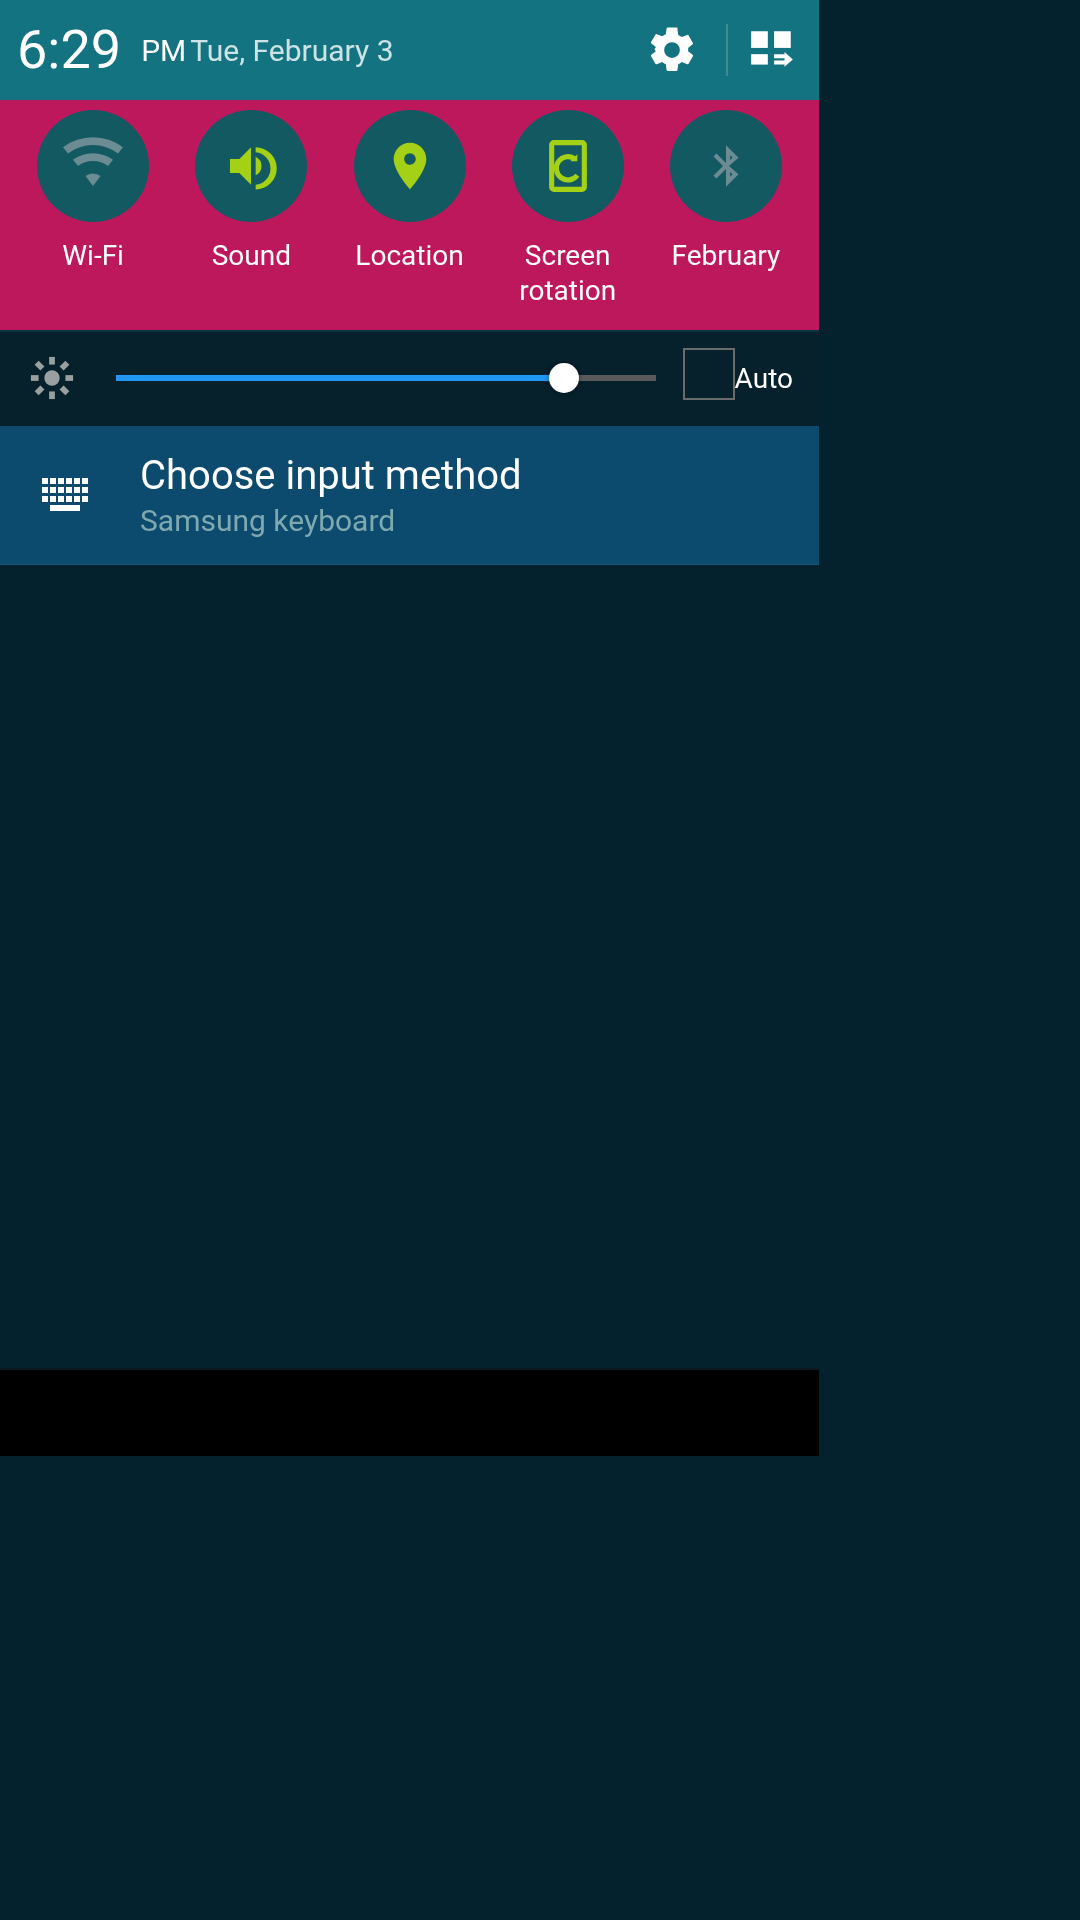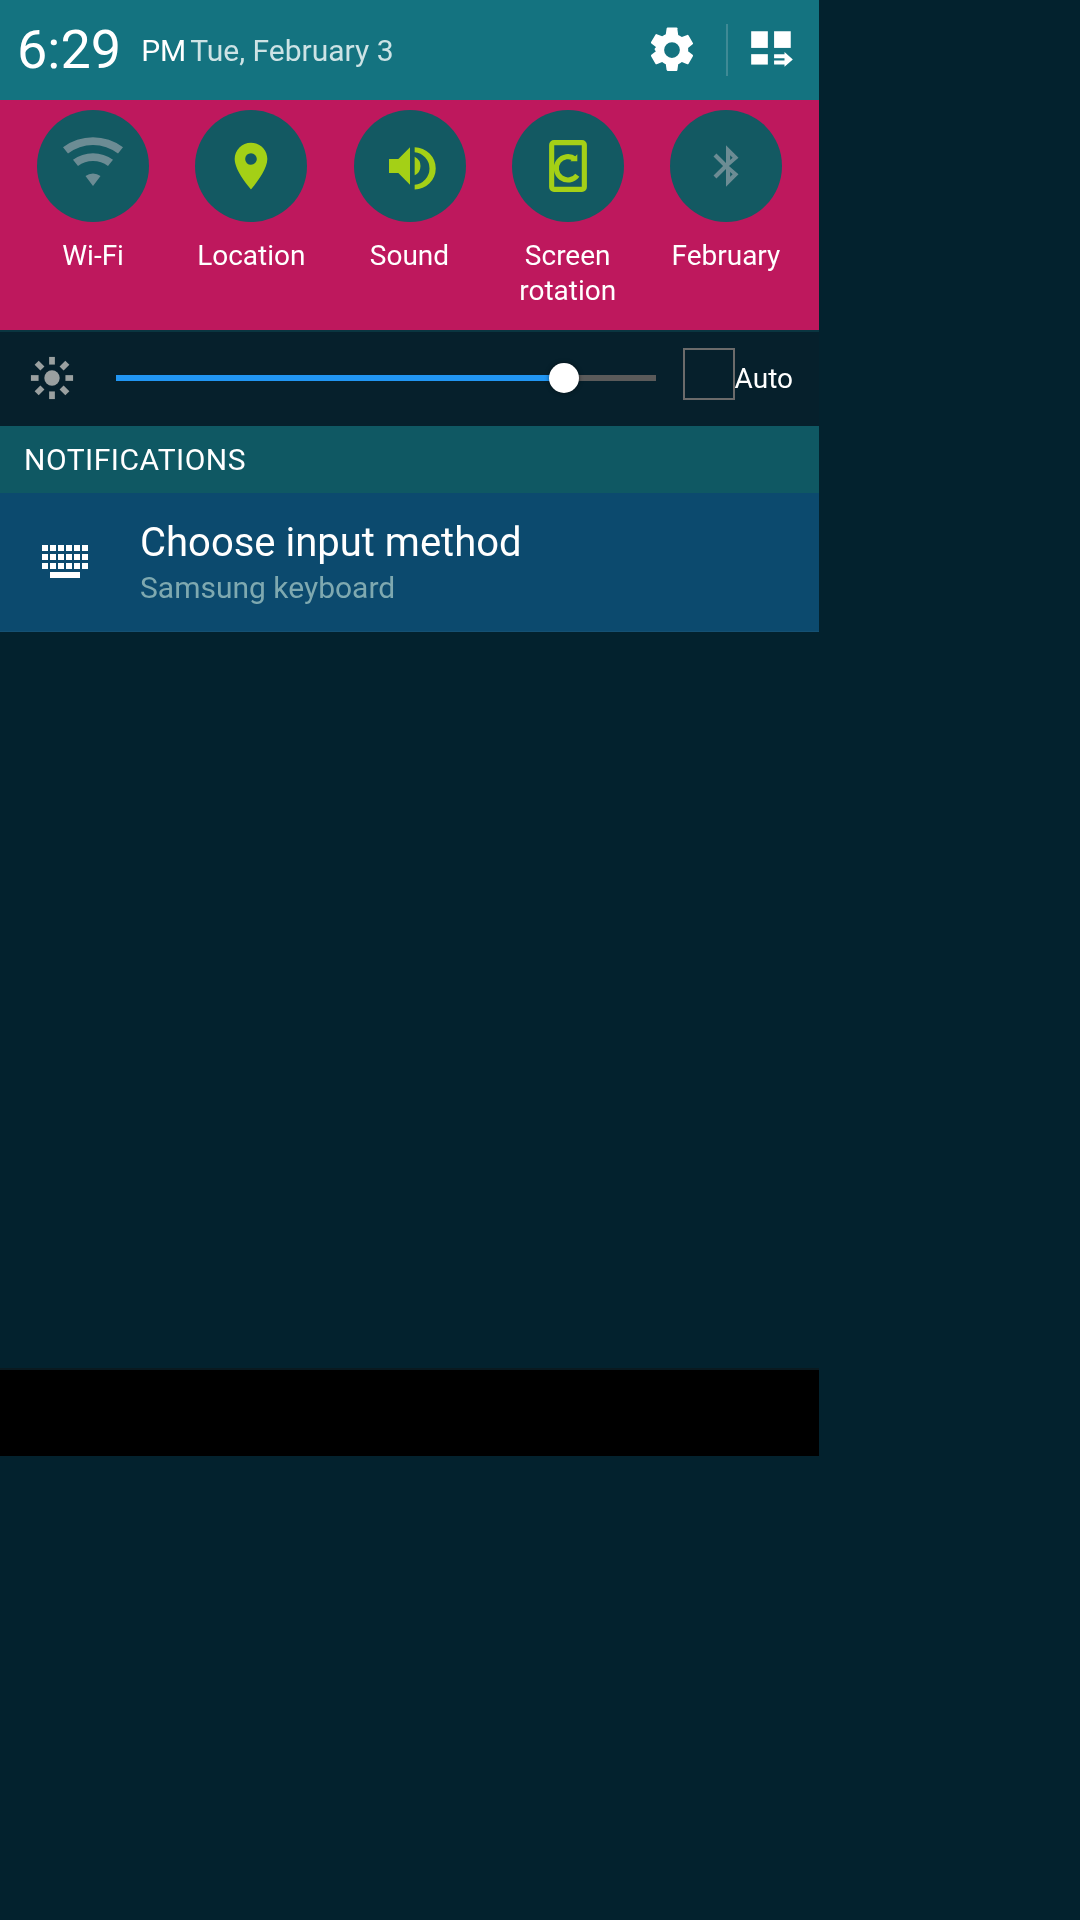--- a/index.html
+++ b/index.html
@@ -243,33 +243,33 @@
         <svg width="60" height="60" viewBox="0 0 24 24" fill="#6c8c94">
           <path d="M12 20l3-4a5 5 0 0 0-6 0l3 4zm-6-8a10 10 0 0 1 12 0l2-2.5a13.5 13.5 0 0 0-16 0L6 12zm-4-5a16.5 16.5 0 0 1 20 0l2-2.5a20 20 0 0 0-24 0L2 7z"></path>
         </svg>
       </div>
       <span class="toggle-label">Wi-Fi</span>
     </div>
 
     <div class="toggle">
       <div class="toggle-circle">
         <svg width="56" height="56" viewBox="0 0 24 24" fill="#a4d016">
+          <path d="M3 9v6h4l5 5V4L7 9H3zm13.5 3a4.5 4.5 0 0 0-2.5-4v8a4.5 4.5 0 0 0 2.5-4zm-2.5-8v2.06A7 7 0 0 1 14 20v2.06A9 9 0 0 0 14 4z"></path>
+        </svg>
+      </div>
+      <span class="toggle-label">Sound</span>
+    </div>
+
+    <div class="toggle">
+      <div class="toggle-circle">
+        <svg width="56" height="56" viewBox="0 0 24 24" fill="#a4d016">
           <path d="M12 2C8.13 2 5 5.13 5 9c0 5.25 7 13 7 13s7-7.75 7-13c0-3.87-3.13-7-7-7zm0 9.5A2.5 2.5 0 1 1 12 6.5a2.5 2.5 0 0 1 0 5z"></path>
         </svg>
       </div>
       <span class="toggle-label">Location</span>
-    </div>
-
-    <div class="toggle">
-      <div class="toggle-circle">
-        <svg width="56" height="56" viewBox="0 0 24 24" fill="#a4d016">
-          <path d="M3 9v6h4l5 5V4L7 9H3zm13.5 3a4.5 4.5 0 0 0-2.5-4v8a4.5 4.5 0 0 0 2.5-4zm-2.5-8v2.06A7 7 0 0 1 14 20v2.06A9 9 0 0 0 14 4z"></path>
-        </svg>
-      </div>
-      <span class="toggle-label">Sound</span>
     </div>
 
     <div class="toggle">
       <div class="toggle-circle">
         <svg width="56" height="56" viewBox="0 0 24 24" fill="none" stroke="#a4d016" stroke-width="2.2">
           <rect x="5" y="2" width="14" height="20" rx="1"></rect>
           <path d="M16 16 a5 5 0 1 1 -1 -7"></path>
           <path d="M16 7 l0 3 l-3 0" fill="#a4d016" stroke="none"></path>
         </svg>
       </div>
@@ -309,21 +309,20 @@
         <div class="slider-fill"></div>
       </div>
       <div class="slider-thumb"></div>
     </div>
     <div class="auto-col">
       <div class="auto-chk"></div>
       <span class="auto-label">Auto</span>
     </div>
   </div>
 
-  <div class="notif-header">NOTIFICATIONS</div>
 
   <div class="notif-item">
     <div class="notif-icon">
       <svg width="48" height="34" viewBox="0 0 48 34">
         <g fill="#ffffff">
           <rect x="0" y="0" width="6" height="6"></rect>
             <rect x="8" y="0" width="6" height="6"></rect>
             <rect x="16" y="0" width="6" height="6"></rect>
             <rect x="24" y="0" width="6" height="6"></rect>
             <rect x="32" y="0" width="6" height="6"></rect>

